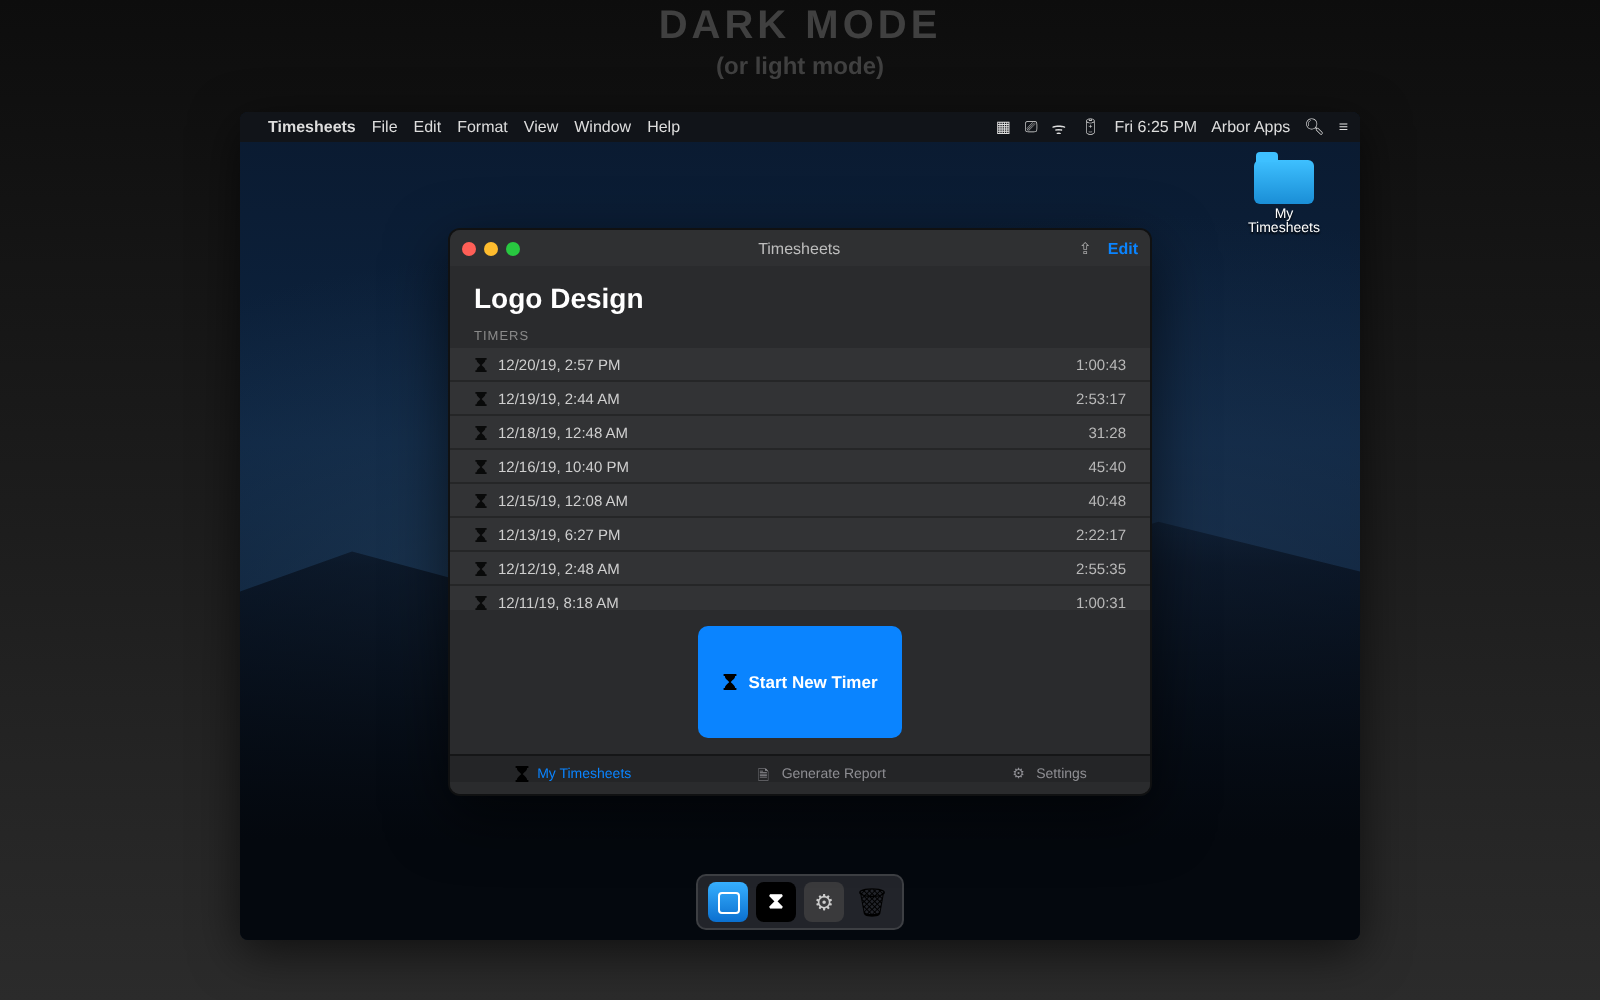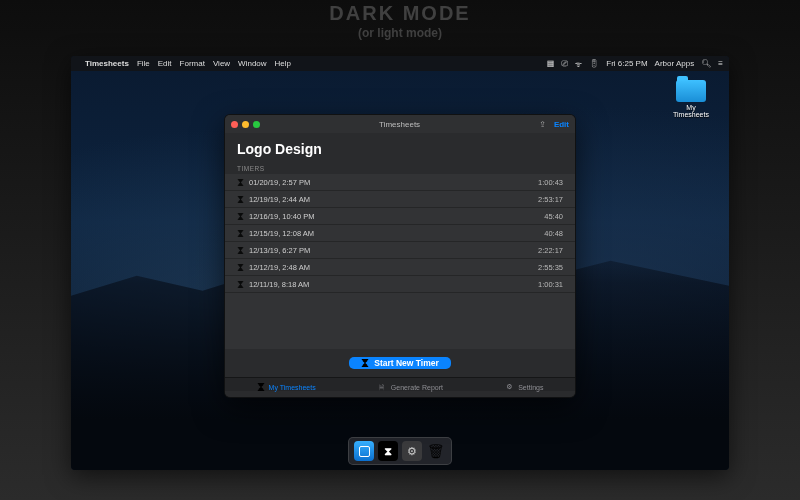--- a/index.html
+++ b/index.html
@@ -12,21 +12,21 @@
     color: #404040;
     padding-top: 2px;
     padding-bottom: 10px;
   }
   .hero h1 { font-size: 20px; font-weight: 800; letter-spacing: 2px; }
   .hero p  { font-size: 12px; font-weight: 600; margin-top: 1px; }
 
   .screen {
     position: relative;
     margin: 6px auto 0 auto;
-    width: 658px;
+    width: 560px;
     height: 414px;
     border-radius: 4px;
     overflow: hidden;
     box-shadow: 0 6px 24px rgba(0,0,0,.6);
     background:
       radial-gradient(ellipse at 25% 60%, rgba(40,70,100,.55), transparent 50%),
       radial-gradient(ellipse at 80% 55%, rgba(35,60,90,.55), transparent 55%),
       linear-gradient(to bottom, #0a1a30 0%, #0d2440 40%, #06111f 100%);
   }
   
@@ -141,21 +141,21 @@
 
   .footer {
     background:#2a2b2d;
     padding:8px 0 6px 0;
     display:flex; flex-direction:column; align-items:center; gap:8px;
   }
   .btn-primary {
     background:#0a84ff; color:#fff;
     border:none; border-radius:5px;
     font-size:8.5px; font-weight:600;
-    padding:1px 12px;
+    padding:23px 12px;
     display:flex; align-items:center; gap:5px;
     cursor:pointer;
   }
   .btn-primary .hg { width:8px; height:8px; }
 
   .tabs {
     width:100%; display:flex; justify-content:space-around;
     border-top:1px solid rgba(0,0,0,.4);
     padding-top:5px;
     background:#242527;
@@ -233,32 +233,41 @@
       <h2>Logo Design</h2>
     </div>
     <div class="section-lbl">TIMERS</div>
 
     <div class="list" id="timer-list">
         <div class="row">
           <span class="left">
             <svg class="hg" style="color:#cfcfcf">
               <use href="#hourglass"></use>
             </svg>
-            <span>01/20/19, 2:57 PM</span>
+            <span>12/20/19, 2:57 PM</span>
           </span>
           <span class="dur">1:00:43</span>
         </div>
         <div class="row">
           <span class="left">
             <svg class="hg" style="color:#cfcfcf">
               <use href="#hourglass"></use>
             </svg>
             <span>12/19/19, 2:44 AM</span>
           </span>
           <span class="dur">2:53:17</span>
+        </div>
+        <div class="row">
+          <span class="left">
+            <svg class="hg" style="color:#cfcfcf">
+              <use href="#hourglass"></use>
+            </svg>
+            <span>12/18/19, 12:48 AM</span>
+          </span>
+          <span class="dur">31:28</span>
         </div>
         <div class="row">
           <span class="left">
             <svg class="hg" style="color:#cfcfcf">
               <use href="#hourglass"></use>
             </svg>
             <span>12/16/19, 10:40 PM</span>
           </span>
           <span class="dur">45:40</span>
         </div>

